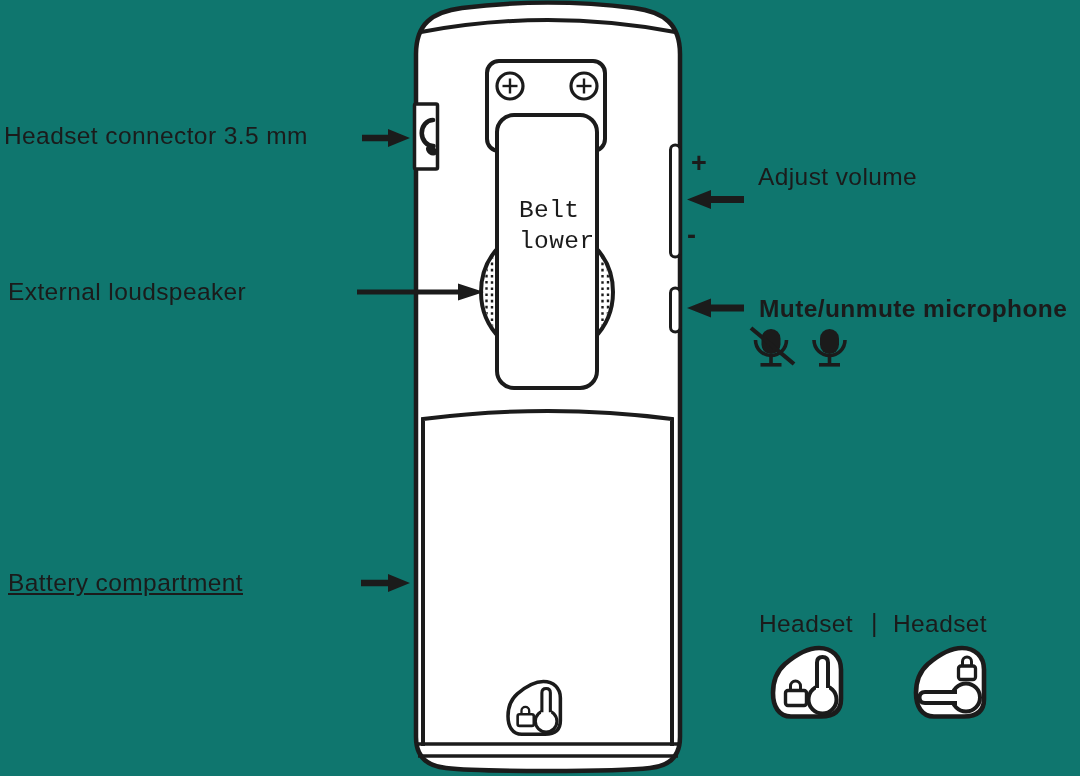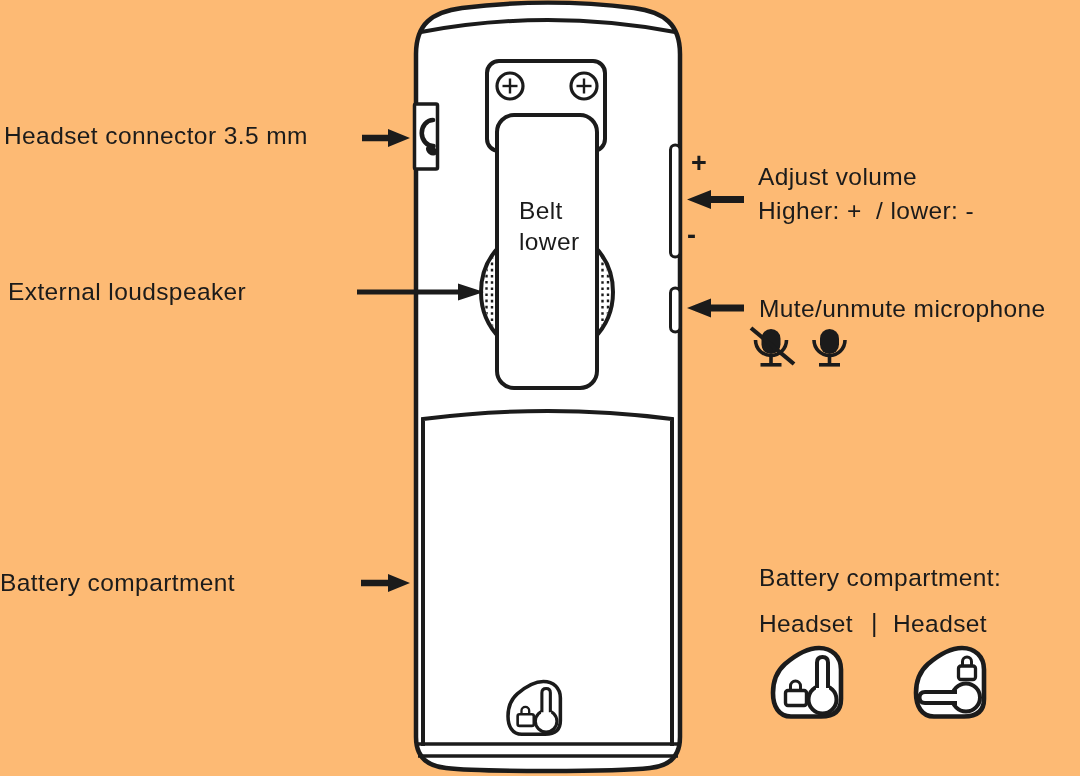--- a/index.html
+++ b/index.html
@@ -1,26 +1,26 @@
 <!DOCTYPE html>
 <html><head>
 <meta charset="utf-8">
 <style>
   html,body { margin:0; padding:0; background:#ffffff; }
   .stage {
     position:relative; width:1080px; height:776px; overflow:hidden;
-    background:#fdba74; color:#1b1b1b;
+    background:#0f766e; color:#1b1b1b;
     font-family:"Liberation Sans", sans-serif;
   }
   .diagram-svg { position:absolute; left:0; top:0; }
   .lbl {
     position:absolute; font-size:24.5px; letter-spacing:0.4px;
     white-space:pre; color:#1b1b1b; line-height:1.2;
   }
-  .belt-lbl { position:absolute; left:519px; top:195px; font-size:24.5px; letter-spacing:0.4px; line-height:31px; }
+  .belt-lbl { position:absolute; left:519px; top:195px; font-size:24.5px; letter-spacing:0.4px; line-height:31px;font-family:Liberation Mono, monospace; }
   .vol-key { position:absolute; font-size:27px; font-weight:bold; color:#1b1b1b; }
   .legend-sep { font-size:25px; }
 </style>
 </head>
 <body>
 
 <div class="stage">
 
   <svg class="diagram-svg" width="1080" height="776" viewBox="0 0 1080 776">
     <defs>
@@ -122,34 +122,32 @@
       <path d="M 957,692 H 925 Q 919.5,692 919.5,697.5 Q 919.5,703 925,703 H 957" fill="#ffffff" stroke="#1b1b1b" stroke-width="4"></path>
       <rect x="958.5" y="666" width="17" height="13.5" rx="2.5" fill="#ffffff" stroke="#1b1b1b" stroke-width="3.3"></rect>
       <path d="M 962.5,665.5 V 661.5 A 4.5,4.5 0 0 1 971.5,661.5 V 665.5" fill="none" stroke="#1b1b1b" stroke-width="3"></path>
     </g>
   </svg>
 
   <div class="lbl" style="left:4px; top:121px;">Headset connector 3.5 mm</div>
 
   <div class="lbl" style="left:8px; top:277px;">External loudspeaker</div>
 
-  <div class="lbl" style="left:0; top:568px;">Battery compartment</div>
+  <div class="lbl" style="left:8px; top:568px;text-decoration:underline;">Battery compartment</div>
 
   <div class="belt-lbl">
     <div>Belt</div>
     <div>lower</div>
   </div>
 
   <div class="vol-key" style="left:691px; top:148px;">+</div>
   <div class="vol-key" style="left:687px; top:220px;">-</div>
 
   <div class="lbl" style="left:758px; top:162px;">Adjust volume</div>
-  <div class="lbl" style="left:758px; top:196px;">Higher: +  / lower: -</div>
 
-  <div class="lbl" style="left:759px; top:294px;">Mute/unmute microphone</div>
+  <div class="lbl" style="left:759px; top:294px;font-weight:bold;">Mute/unmute microphone</div>
 
-  <div class="lbl" style="left:759px; top:563px;">Battery compartment:</div>
 
   <div class="lbl" style="left:759px; top:609px;">Headset</div>
   <div class="lbl legend-sep" style="left:871px; top:608px;">|</div>
   <div class="lbl" style="left:893px; top:609px;">Headset</div>
 
 </div>
 
 </body></html>

